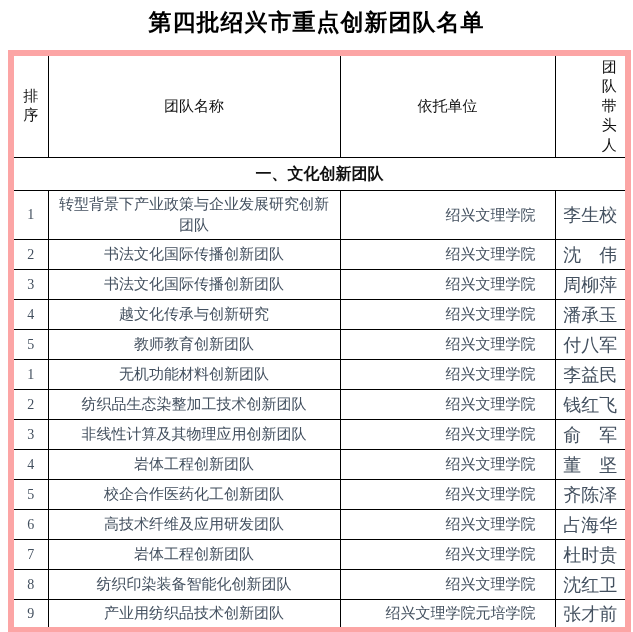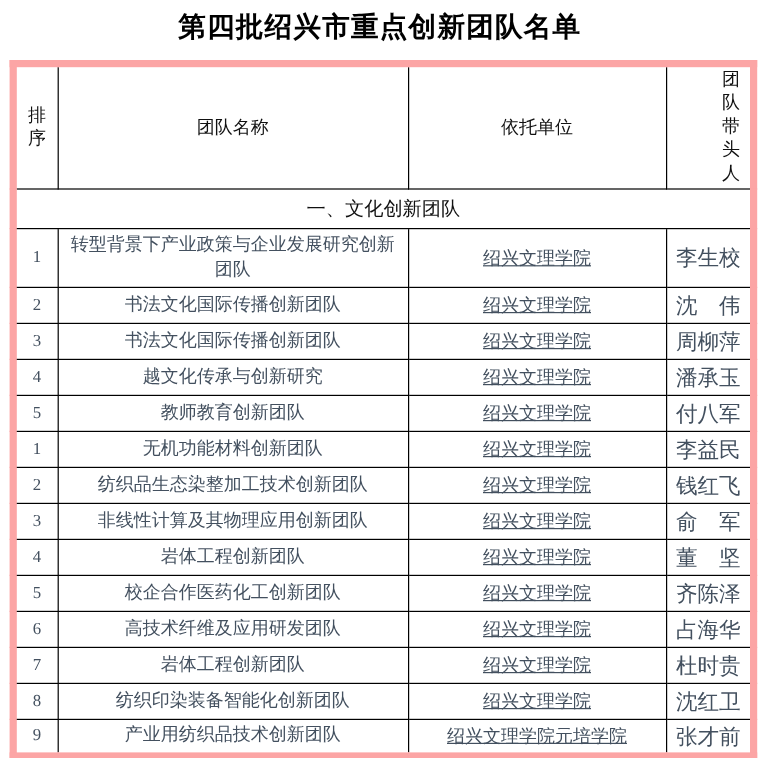--- a/index.html
+++ b/index.html
@@ -36,43 +36,42 @@
     font-size: 15px;
     color: #111111;
     text-align: center;
     height: 42px;
     padding: 2px;
   }
   .th-leader { white-space: pre-line; line-height: 1.3; padding-left: 40px; }
   td.section-cell {
     text-align: center;
     font-size: 16px;
-    font-weight: normal;
+    font-weight: bold;
     color: #111111;
     height: 33px;
   }
   td.order {
     text-align: center;
     font-size: 14px;
     color: #43505f;
     height: 30px;
   }
   td.team {
     text-align: center;
     font-size: 15px;
     color: #43505f;
     padding: 3px 7px;
     line-height: 1.4;
   }
   td.unit {
-    text-align: center;
+    text-align: right;
     font-size: 15px;
     color: #43505f;
     padding: 3px 19px;
-    text-decoration: underline;
   }
   td.leader {
     text-align: center;
     font-size: 18px;
     color: #43505f;
     white-space: pre;
   }
 </style>
 </head>
 <body>

